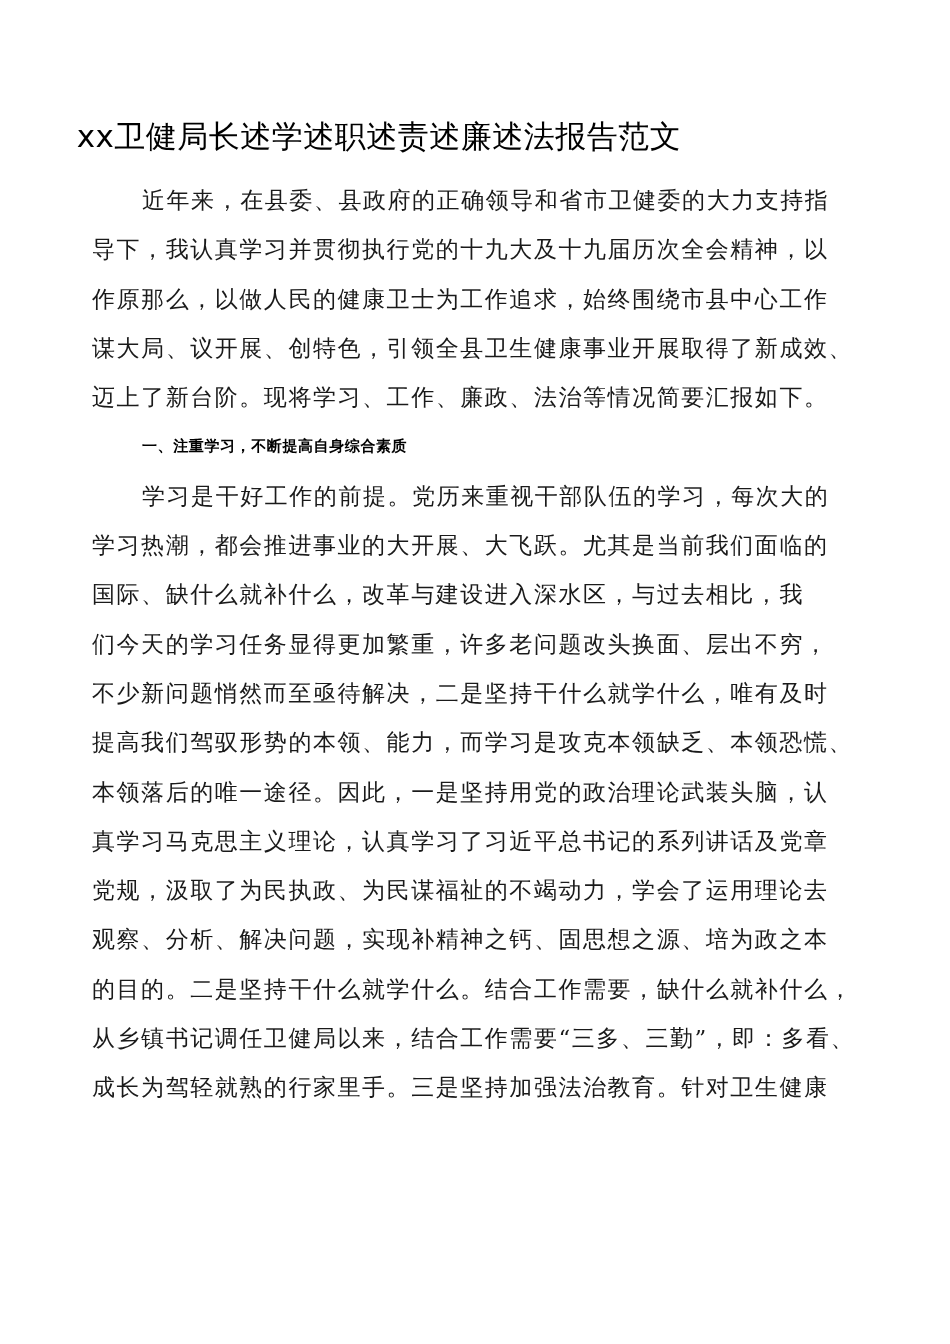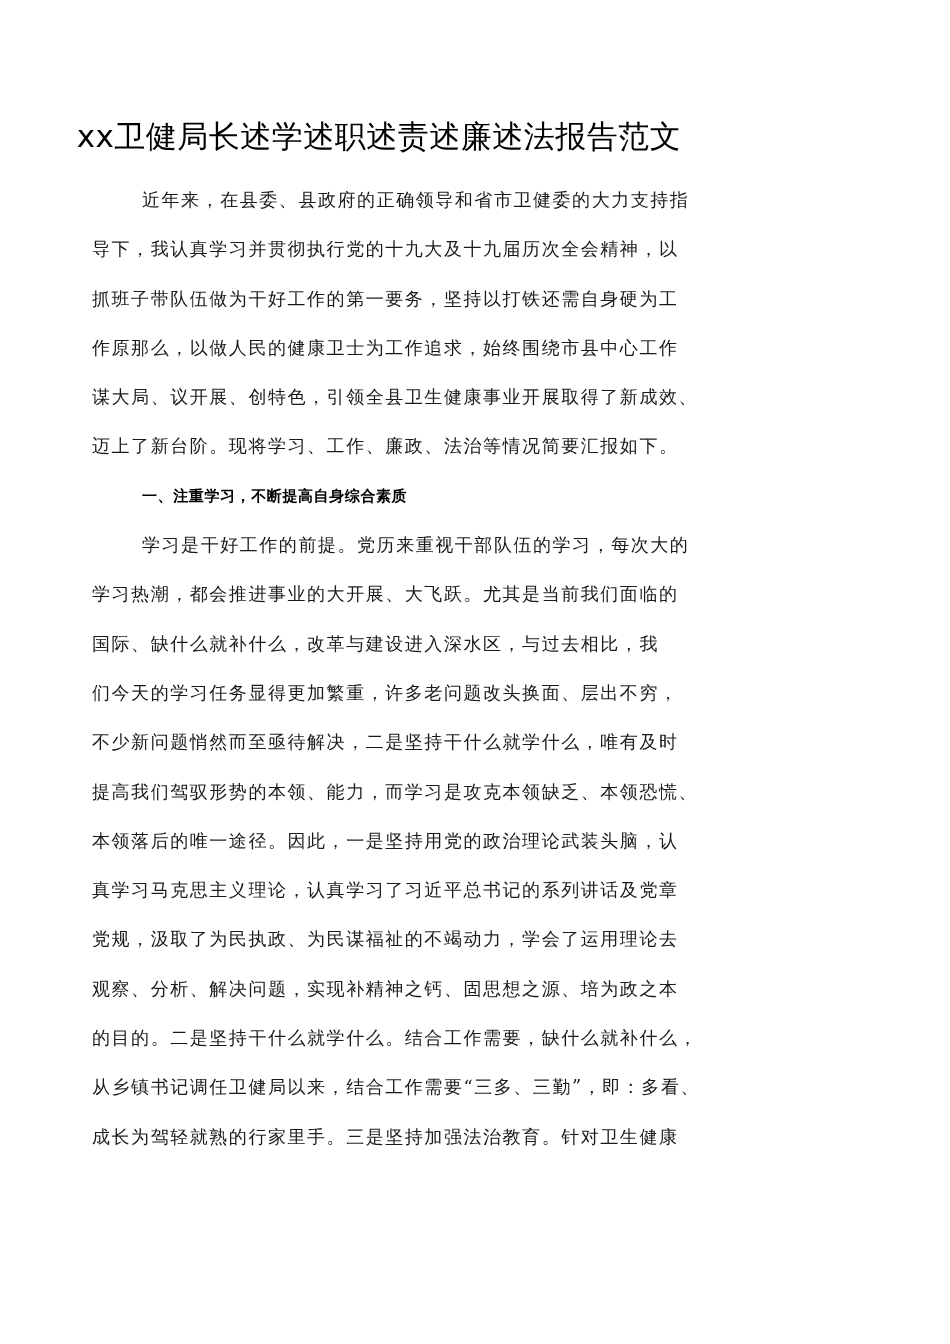--- a/index.html
+++ b/index.html
@@ -39,21 +39,21 @@
     .body {
       position: absolute;
       left: 92px;
       top: 178px;
       width: 790px;
     }
     .line {
       display: block;
       height: 49.3px;
       line-height: 44px;
-      font-size: 18px;
+      font-size: 23px;
       letter-spacing: 1.55px;
       white-space: nowrap;
       font-family: "DejaVu Serif", "Liberation Serif", serif;
       color: #1a1a1a;
     }
     .line.indent {
       padding-left: 50px;
     }
     .line.heading {
       font-family: "DejaVu Sans", "Liberation Sans", sans-serif;
@@ -66,21 +66,20 @@
   </style>
 </head>
 <body>
 
 <div class="page">
   <div class="title">xx卫健局长述学述职述责述廉述法报告范文</div>
 
   <div class="body">
     <span class="line indent">近年来，在县委、县政府的正确领导和省市卫健委的大力支持指</span>
     <span class="line">导下，我认真学习并贯彻执行党的十九大及十九届历次全会精神，以</span>
-    <span class="line">抓班子带队伍做为干好工作的第一要务，坚持以打铁还需自身硬为工</span>
     <span class="line">作原那么，以做人民的健康卫士为工作追求，始终围绕市县中心工作</span>
     <span class="line">谋大局、议开展、创特色，引领全县卫生健康事业开展取得了新成效、</span>
     <span class="line">迈上了新台阶。现将学习、工作、廉政、法治等情况简要汇报如下。</span>
     <span class="line heading">一、注重学习，不断提高自身综合素质</span>
     <span class="line indent">学习是干好工作的前提。党历来重视干部队伍的学习，每次大的</span>
     <span class="line">学习热潮，都会推进事业的大开展、大飞跃。尤其是当前我们面临的</span>
     <span class="line">国际、缺什么就补什么，改革与建设进入深水区，与过去相比，我</span>
     <span class="line">们今天的学习任务显得更加繁重，许多老问题改头换面、层出不穷，</span>
     <span class="line">不少新问题悄然而至亟待解决，二是坚持干什么就学什么，唯有及时</span>
     <span class="line">提高我们驾驭形势的本领、能力，而学习是攻克本领缺乏、本领恐慌、</span>

